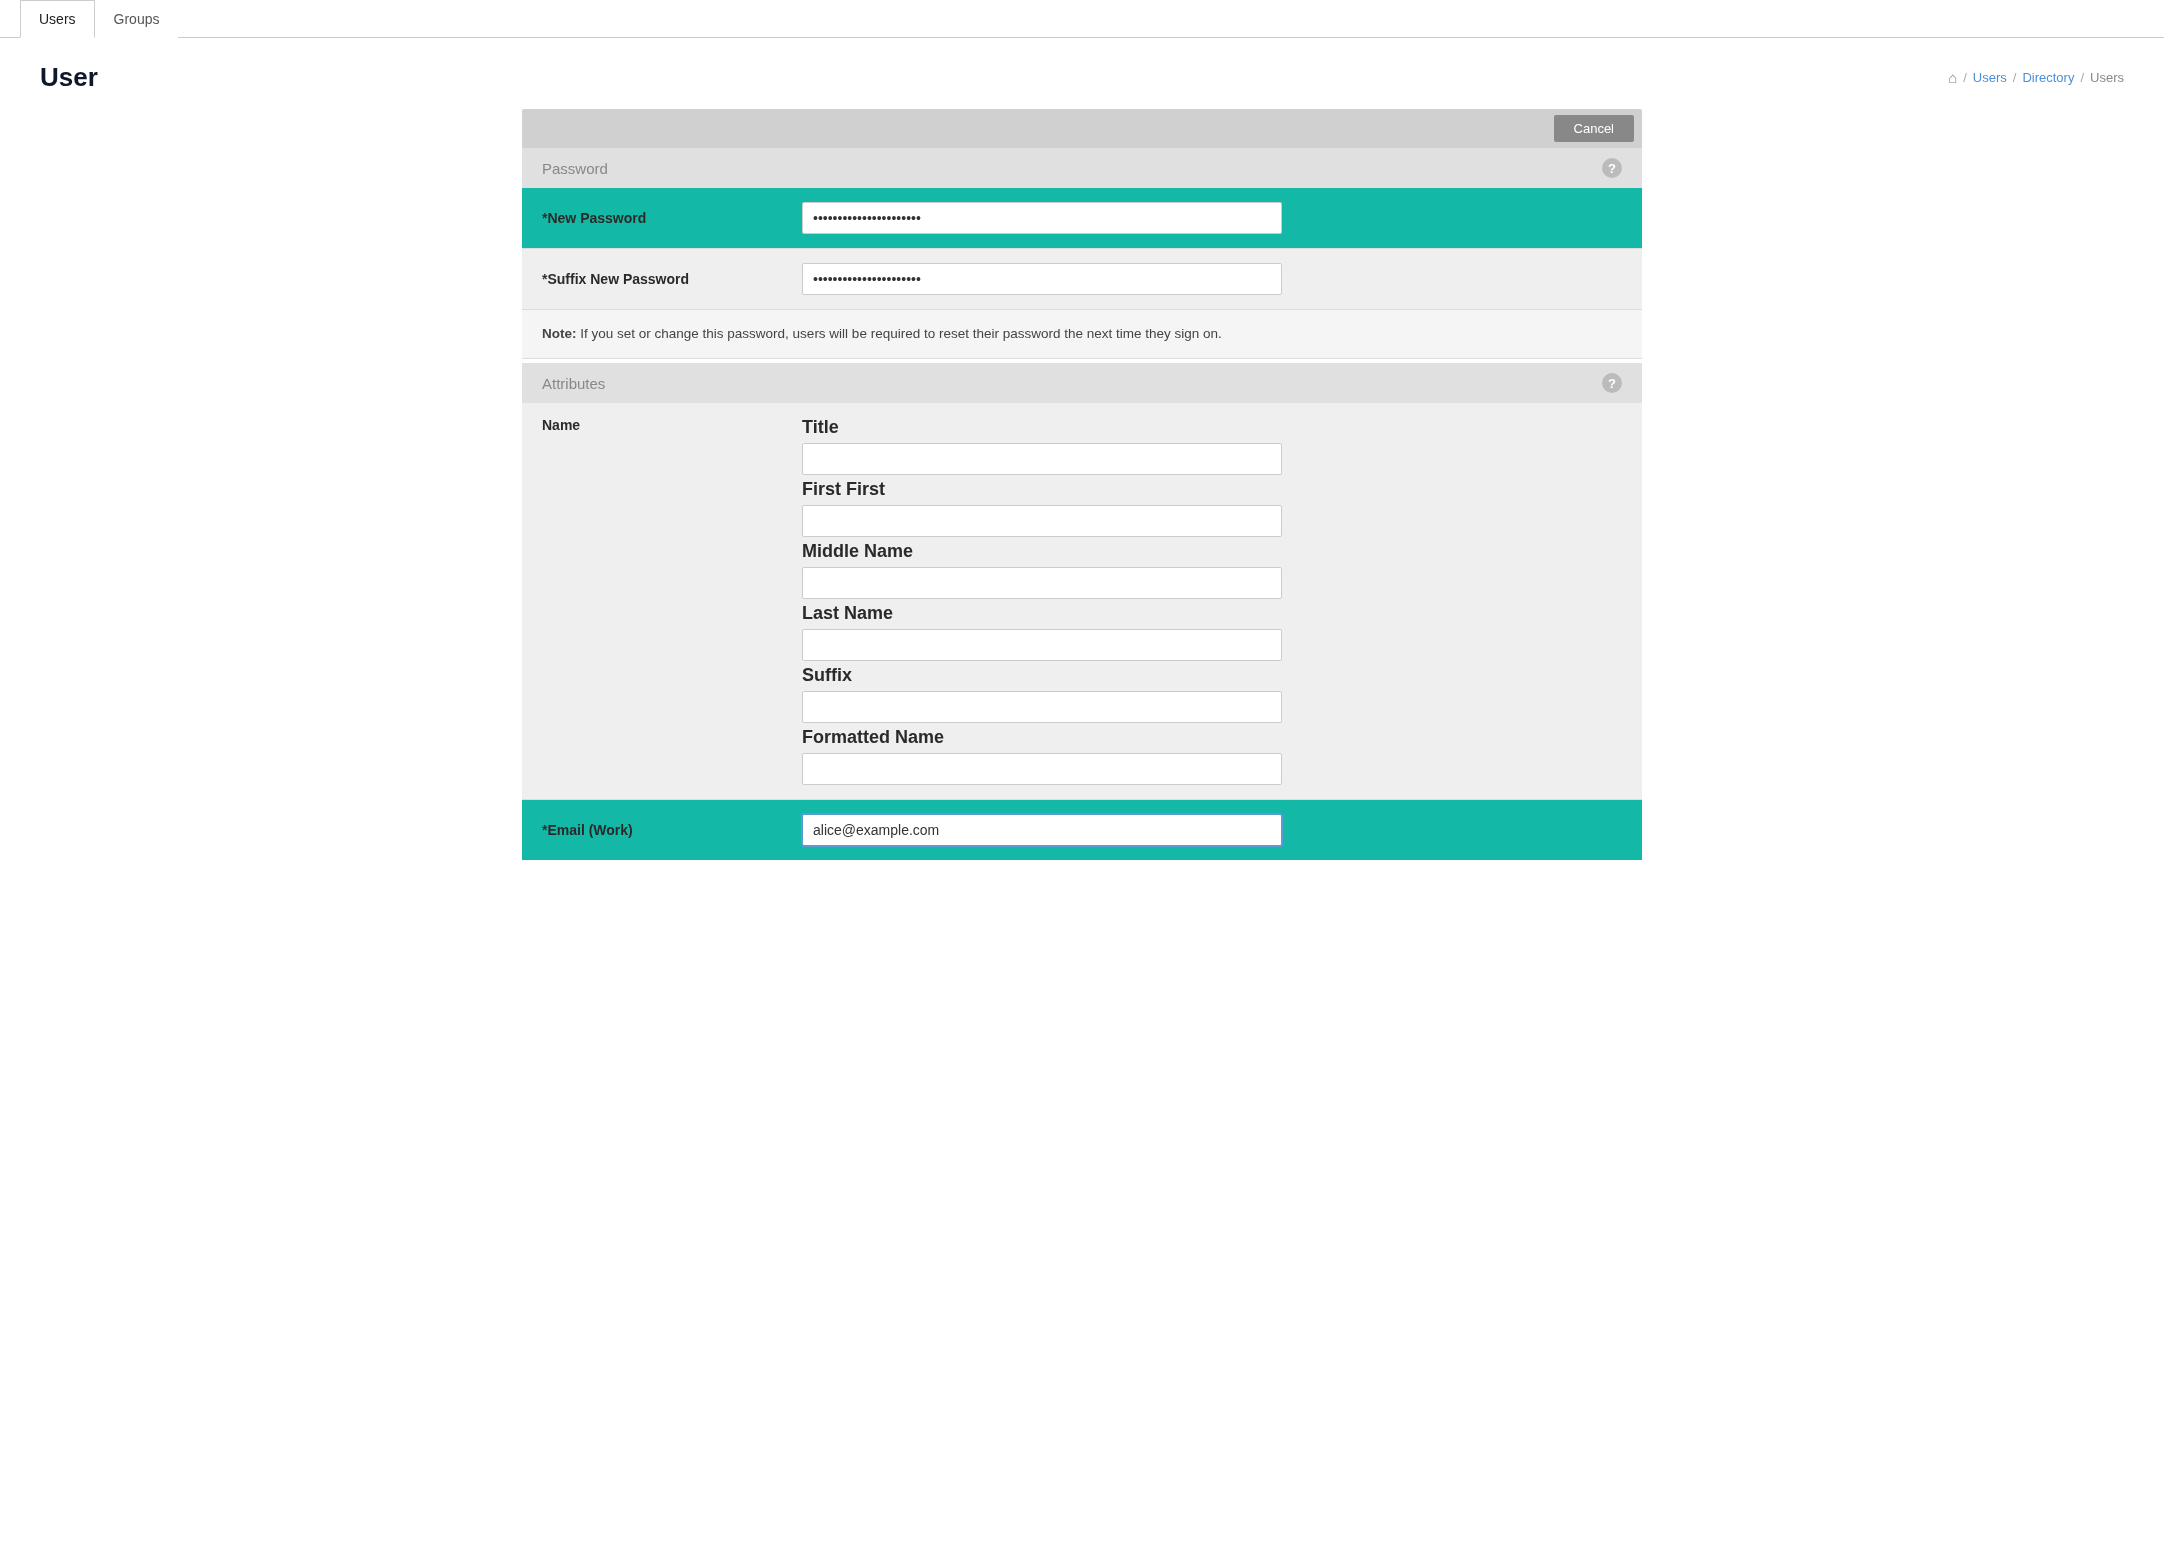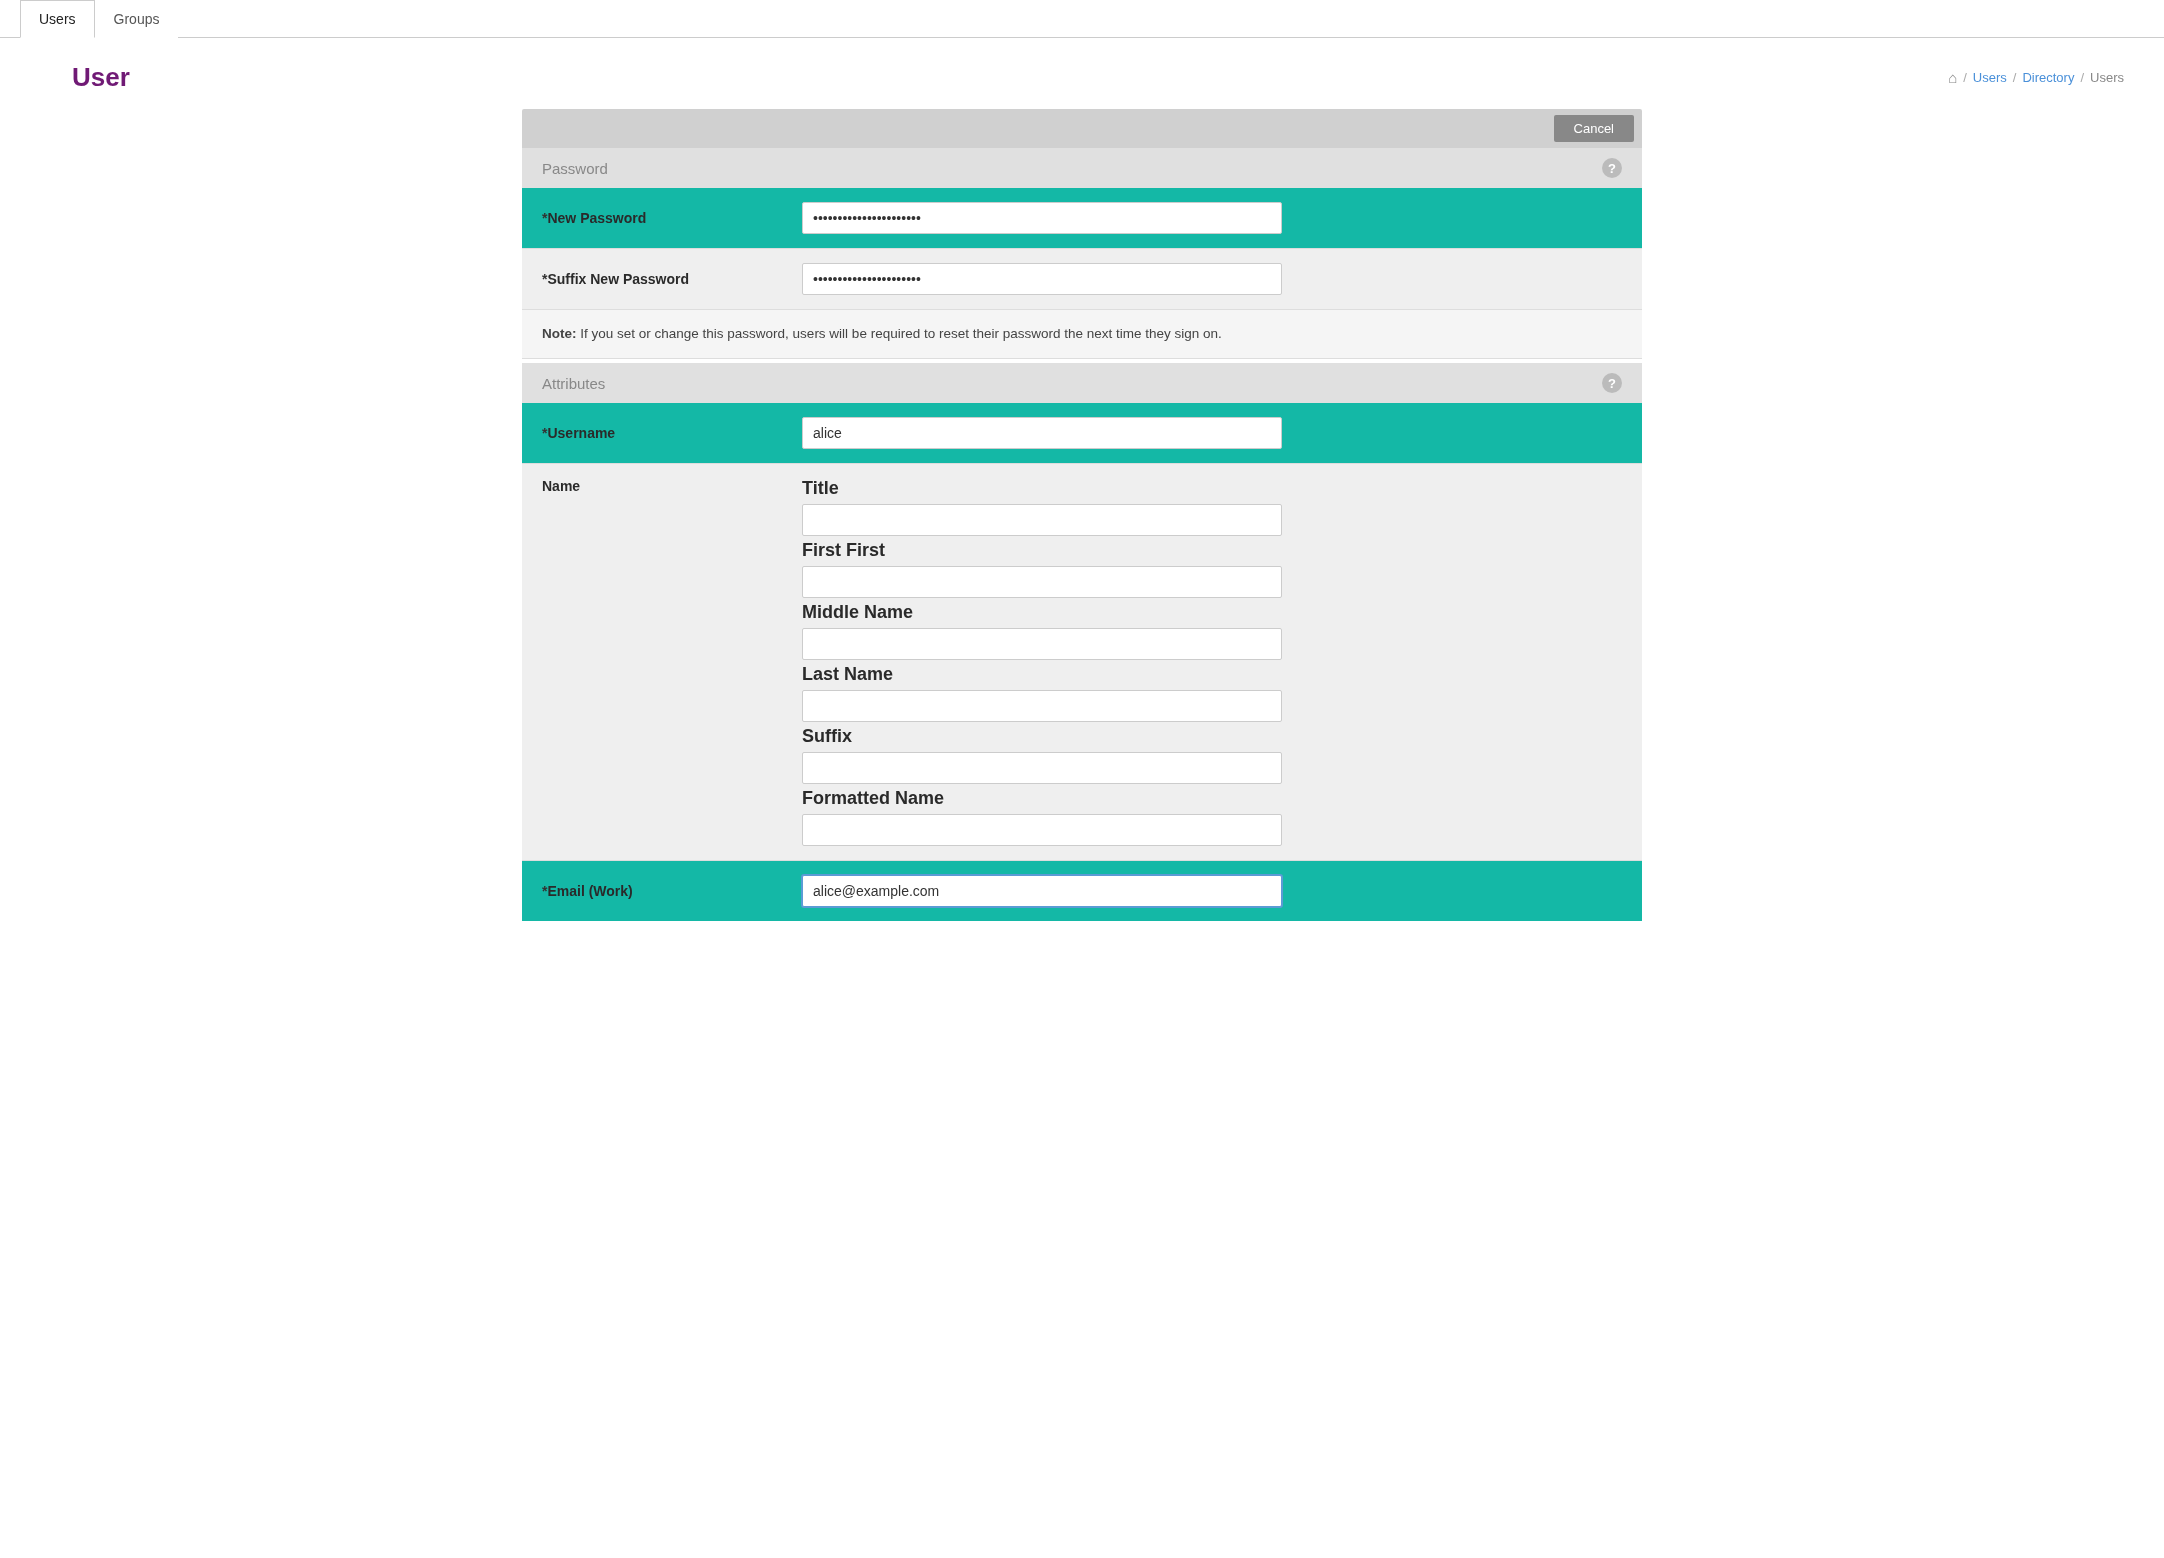--- a/index.html
+++ b/index.html
@@ -37,22 +37,21 @@
     
     .page-header {
       display: flex;
       justify-content: space-between;
       align-items: center;
       padding: 24px 40px 16px 40px;
     }
     .page-title {
       font-size: 26px;
       font-weight: 700;
-      color: #701a75;
-      margin-left: 32px;
+      color: #0f172a;
     }
     .breadcrumb {
       display: flex;
       align-items: center;
       gap: 6px;
       font-size: 13px;
       color: #888;
     }
     .breadcrumb a {
       color: #4a90d9;
@@ -253,28 +252,20 @@
     </div>
   </div>
 
   <div class="section-panel" style="margin-top:4px;">
     <div class="section-header">
       <span class="section-title">Attributes</span>
       <div class="help-icon">?</div>
     </div>
     <div class="form-body">
 
-      <div class="form-row">
-        <div class="field-label">
-          <span class="required">*</span><span>Username</span>
-        </div>
-        <div class="field-input-area">
-          <input type="text" value="alice" style="">
-        </div>
-      </div>
 
       <div class="form-row alt" style="align-items:flex-start;">
         <div class="field-label" style="padding-top:0;">
           <span>Name</span>
         </div>
         <div class="name-subfields">
           <div class="name-subfield">
             <div class="sub-label">Title</div>
             <input type="text" style="width: 100%; max-width: 480px; padding: 7px 10px; border: 1px solid rgb(204, 204, 204); border-radius: 2px; font-size: 14px; background: rgb(255, 255, 255);">
           </div>

